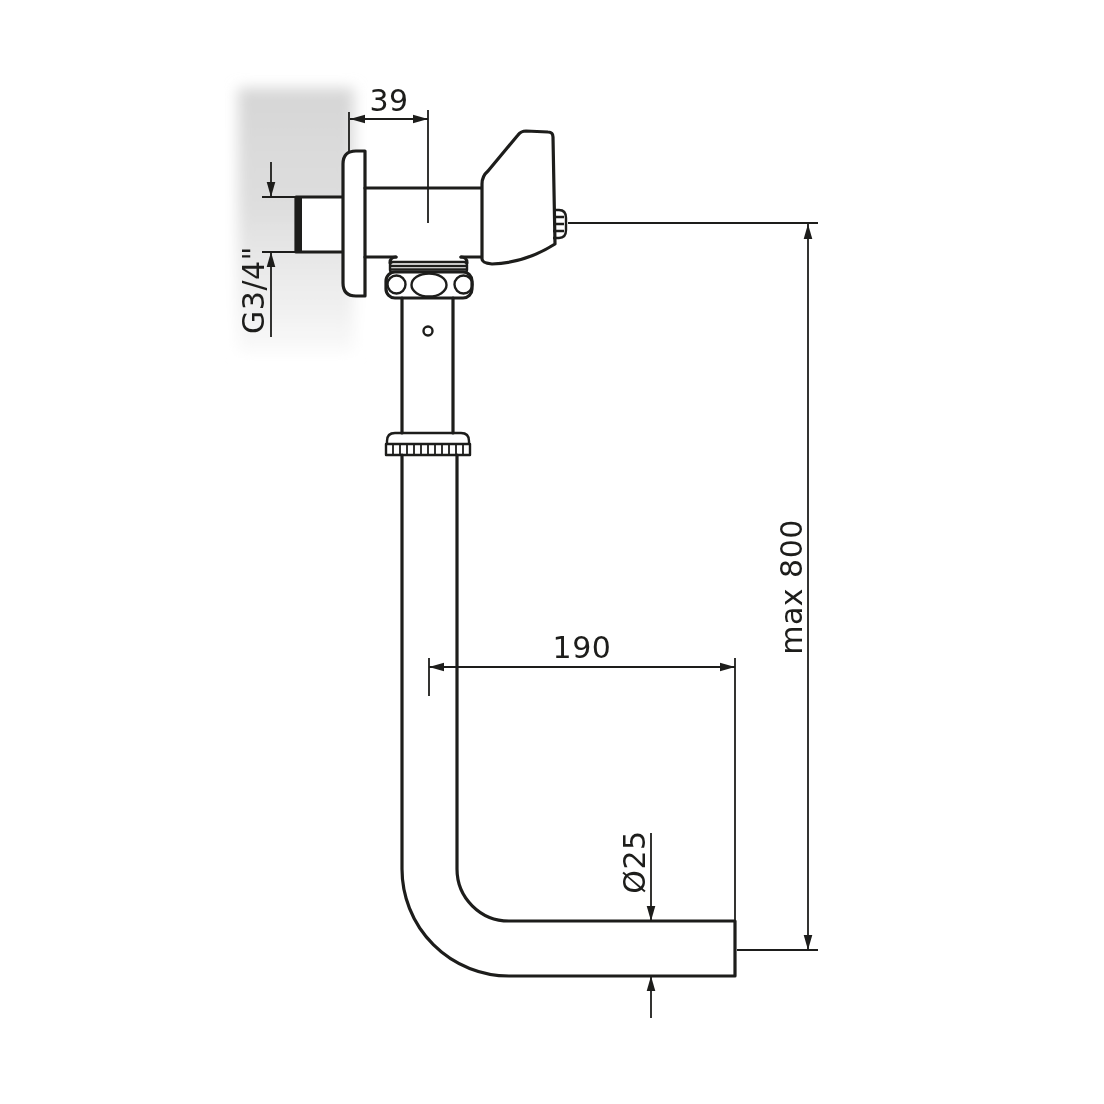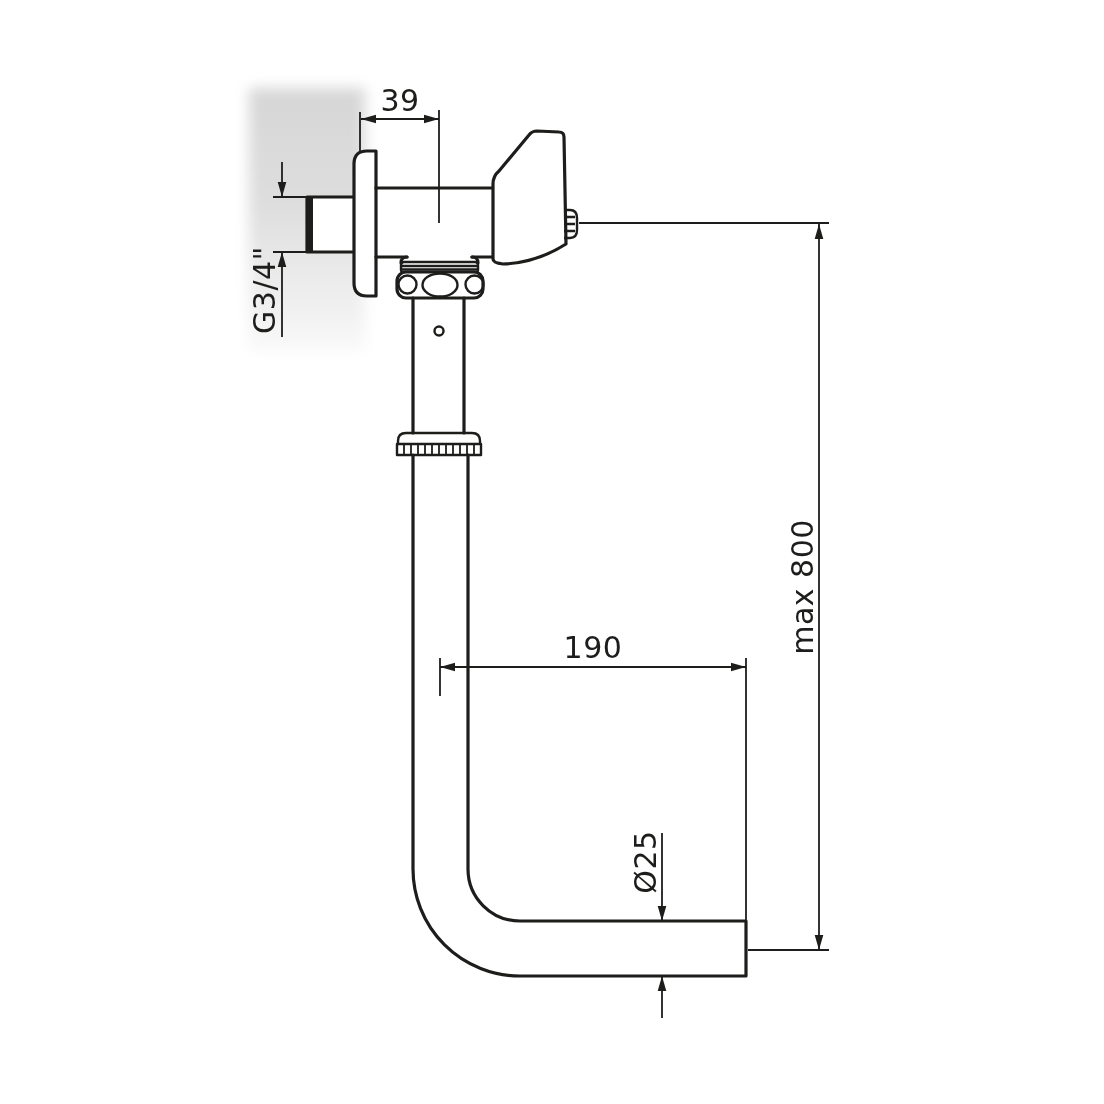--- a/index.html
+++ b/index.html
@@ -6,21 +6,20 @@
     --line:#1d1d1b;
     --background:#ffffff;
     --wall-shade:#d8d8d8;
   }
   html,body{margin:0;padding:0;background:#fff;}
   .stage{
     position:relative;
     width:992px;height:1104px;
     background:var(--background);
     font-family:"DejaVu Sans", sans-serif;
-    padding-left:11px;
   }
   svg{display:block;width:1104px;height:1104px;}
   .outline{fill:none;stroke:var(--line);stroke-width:3.2;stroke-linejoin:round;stroke-linecap:round;}
   .outline-fill{fill:#ffffff;stroke:var(--line);stroke-width:3.2;stroke-linejoin:round;}
   .detail{fill:none;stroke:var(--line);stroke-width:2.4;stroke-linejoin:round;}
   .dim{fill:none;stroke:var(--line);stroke-width:1.8;stroke-linecap:butt;}
   .arrow{fill:var(--line);stroke:none;}
   .dim-text{
     fill:var(--line);
     font-family:"DejaVu Sans", sans-serif;

